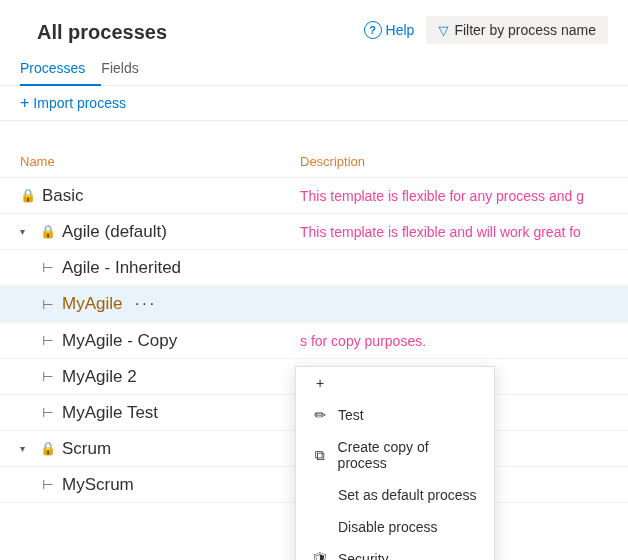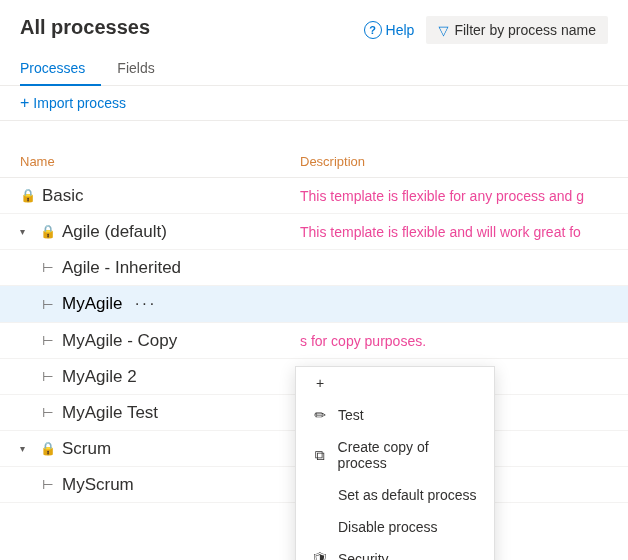--- a/index.html
+++ b/index.html
@@ -7,23 +7,24 @@
       font-family: -apple-system, BlinkMacSystemFont, 'Segoe UI', sans-serif;
       font-size: 14px;
       color: #323130;
       background: #fff;
       width: 628px;
       height: 560px;
       overflow: hidden;
     }
     .header {
       display: flex;
-      align-items: flex-start;
+      align-items: flex-end;
       justify-content: space-between;
       padding: 16px 20px 8px 20px;
+      margin-left: 17px;
     }
     .page-title {
       font-size: 20px;
       font-weight: 600;
       color: #323130;
     }
     .header-right {
       display: flex;
       align-items: center;
       gap: 12px;
@@ -45,21 +46,21 @@
       padding: 6px 12px;
       cursor: pointer;
       font-size: 14px;
       color: #323130;
       border-radius: 2px;
     }
     .tabs {
       display: flex;
       border-bottom: 1px solid #edebe9;
       padding: 0 20px;
-      gap: 16px;
+      gap: 0;
     }
     .tab {
       padding: 8px 16px 8px 0;
       cursor: pointer;
       font-size: 14px;
       color: #605e5c;
       border-bottom: 2px solid transparent;
       margin-bottom: -1px;
     }
     .tab.active {
@@ -136,21 +137,21 @@
       font-size: 10px;
       width: 14px;
     }
     .indent-1 {
       padding-left: 20px;
     }
     .process-name {
       font-size: 17px;
     }
     .process-name.link {
-      color: #000000;
+      color: #a16207;
       cursor: pointer;
     }
     .desc-cell {
       font-size: 14px;
       color: #ec4899;
       white-space: nowrap;
       overflow: hidden;
       text-overflow: ellipsis;
     }
     .ellipsis-btn {

